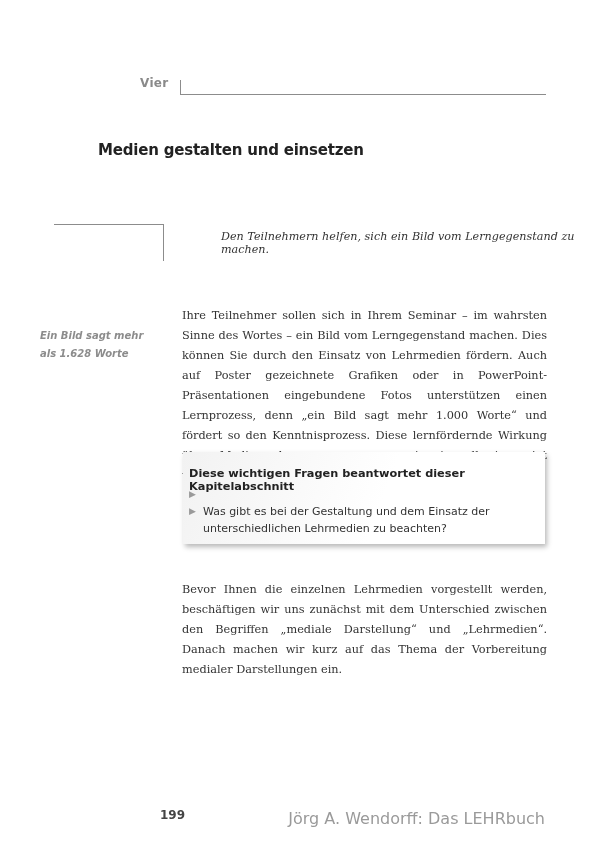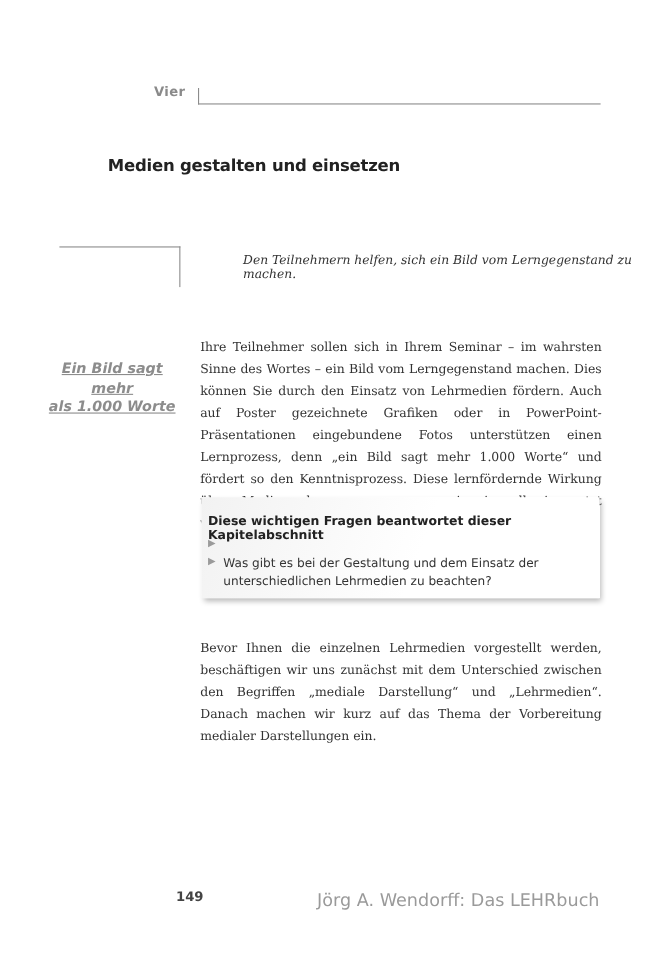--- a/index.html
+++ b/index.html
@@ -23,22 +23,22 @@
     .intro-rule {
       position: absolute; left: 54px; top: 224px; width: 109px; height: 36px;
       border-top: 1.5px solid #8c8c8c; border-right: 1.5px solid #8c8c8c;
     }
     .intro-text {
       position: absolute; left: 181px; top: 230px;
       font-size: 11.2px; font-style: italic; color: #333333; margin-left: 40px;
     }
     .margin-note {
       position: absolute; left: 40px; top: 327px; width: 124px;
-      text-align: center; font-size: 13px; font-style: italic; color: #8c8c8c;
-      line-height: 17.5px; font-weight: bold; text-decoration: underline;
+      text-align: left; font-size: 10px; font-style: italic; color: #8c8c8c;
+      line-height: 17.5px; font-weight: bold;
     }
     .body-para {
       position: absolute; left: 182px; width: 365px;
       font-size: 11.3px; color: #333333; line-height: 20px; margin: 0;
     }
     .para-1 { top: 306px; }
     .para-2 { top: 580px; }
 
     .box {
       position: absolute; left: 183px; top: 452px; width: 362px; height: 92px;
@@ -70,36 +70,36 @@
   <div class="chapter-label sans">Vier</div>
   <div class="chapter-rule"></div>
 
   <h1 class="page-title sans">Medien gestalten und einsetzen</h1>
 
   <div class="intro-rule"></div>
   <div class="intro-text serif">Den Teilnehmern helfen, sich ein Bild vom Lerngegenstand zu machen.</div>
 
   <div class="margin-note sans">
     <div>Ein Bild sagt mehr</div>
-    <div>als 1.000 Worte</div>
+    <div>als 1.628 Worte</div>
   </div>
 
   <p class="body-para para-1 serif" style="text-align: justify;">Ihre Teilnehmer sollen sich in Ihrem Seminar – im wahrsten Sinne des Wortes – ein Bild vom Lerngegenstand machen. Dies können Sie durch den Einsatz von Lehrmedien fördern. Auch auf Poster gezeichnete Grafiken oder in PowerPoint-Präsentationen eingebundene Fotos unterstützen einen Lernprozess, denn „ein Bild sagt mehr 1.000 Worte“ und fördert so den Kenntnisprozess. Diese lernfördernde Wirkung üben Medien aber nur aus, wenn sie sinnvoll eingesetzt werden.</p>
 
   <div class="box sans">
     <div class="box-title">Diese wichtigen Fragen beantwortet dieser Kapitelabschnitt</div>
     <ul class="box-list">
       <li class="box-item">
         <span class="bullet">▶</span>
       </li>
       <li class="box-item">
         <span class="bullet">▶</span>
         <span>Was gibt es bei der Gestaltung und dem Einsatz der unterschiedlichen Lehrmedien zu beachten?</span>
       </li>
     </ul>
   </div>
 
   <p class="body-para para-2 serif" style="text-align: justify;">Bevor Ihnen die einzelnen Lehrmedien vorgestellt werden, beschäftigen wir uns zunächst mit dem Unterschied zwischen den Begriffen „mediale Darstellung“ und „Lehrmedien“. Danach machen wir kurz auf das Thema der Vorbereitung medialer Darstellungen ein.</p>
 
-  <div class="page-number sans">149</div>
+  <div class="page-number sans">199</div>
   <div class="running-footer sans">Jörg A. Wendorff: Das LEHRbuch</div>
 
 </div>
 
 </body></html>

